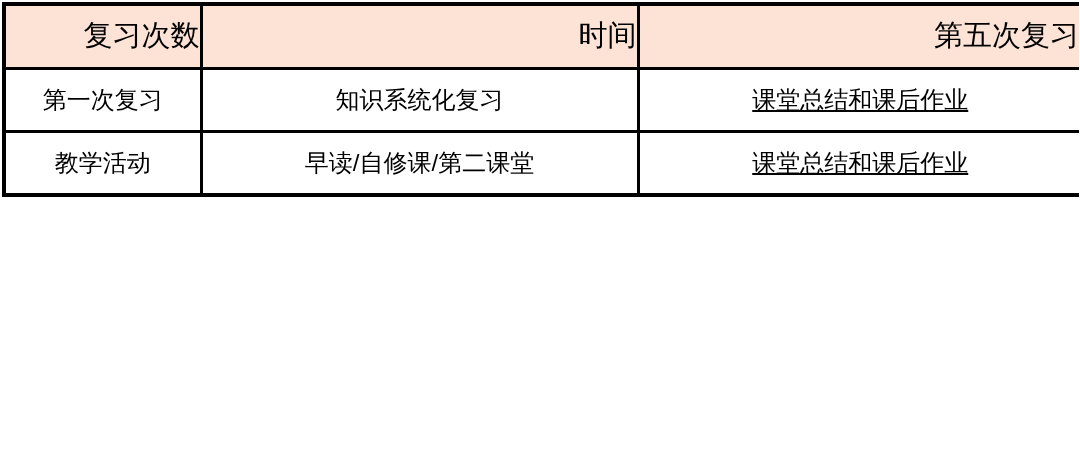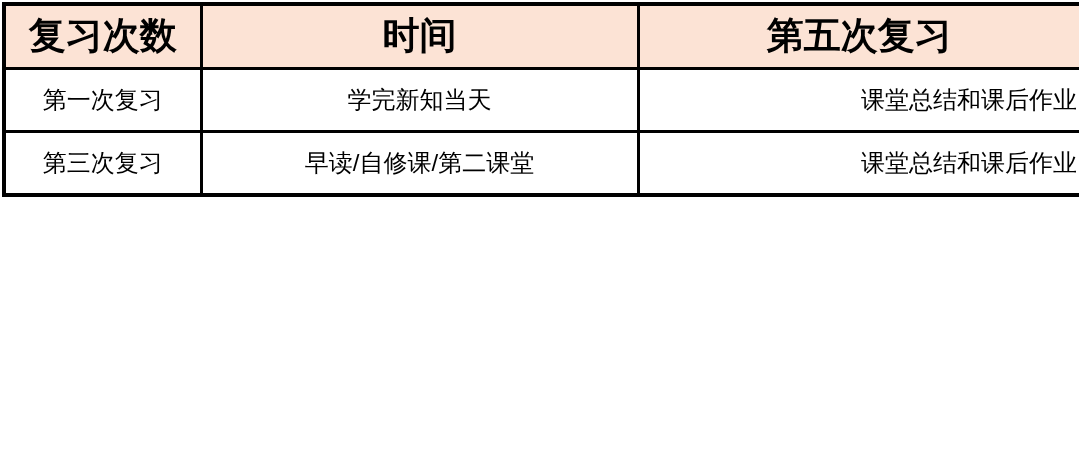--- a/index.html
+++ b/index.html
@@ -27,31 +27,32 @@
   }
   th, td {
     border: 3px solid var(--border, #000000);
     vertical-align: middle;
     color: var(--text, #000000);
     overflow: hidden;
   }
   th:last-child, td:last-child { border-right: none; }
   thead th {
     background: var(--header-bg, #fce3d5);
-    font-size: 37px;
-    font-weight: bold;
+    font-size: 29px;
+    font-weight: normal;
     height: 64px;
-    text-align: center;
+    text-align: right;
   }
   td { font-size: 24px; background: #ffffff; }
   td.col-review, td.col-time { text-align: center; padding: 14px 4px; }
   td.col-activity {
-    text-align: right;
+    text-align: center;
     padding: 3px 2px 3px 4px;
     line-height: 1.38;
+    text-decoration: underline;
   }
   tbody tr:nth-child(1) { height: 57px; }
   tbody tr:nth-child(2) { height: 54px; }
   tbody tr:nth-child(3) { height: 57px; }
   tbody tr:nth-child(4) { height: 81px; }
   tbody tr:nth-child(5) { height: 56px; }
   tbody tr:nth-child(6) { height: 80px; }
 </style>
 </head>
 <body>
@@ -66,23 +67,23 @@
     <thead>
       <tr>
         <th>复习次数</th>
         <th>时间</th>
         <th>第五次复习</th>
       </tr>
     </thead>
     <tbody>
         <tr>
           <td class="col-review">第一次复习</td>
-          <td class="col-time">学完新知当天</td>
+          <td class="col-time">知识系统化复习</td>
           <td class="col-activity">课堂总结和课后作业</td>
         </tr>
         <tr>
-          <td class="col-review">第三次复习</td>
+          <td class="col-review">教学活动</td>
           <td class="col-time">早读/自修课/第二课堂</td>
           <td class="col-activity">课堂总结和课后作业</td>
         </tr>
       </tbody>
   </table>
 </div>
 
 </body></html>

